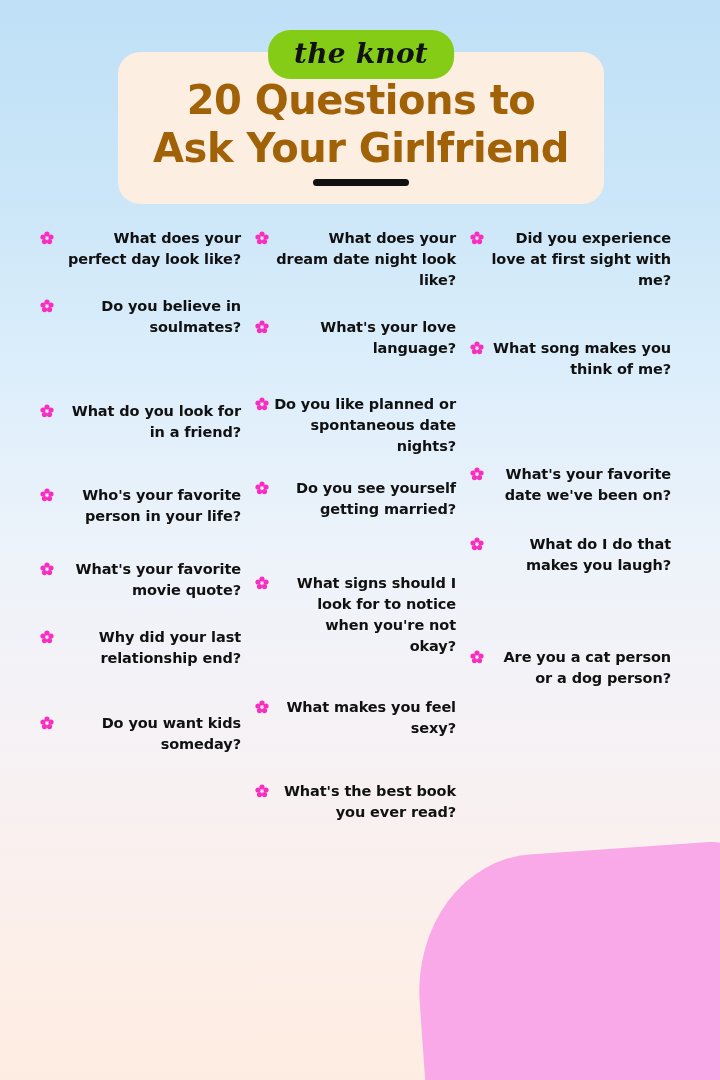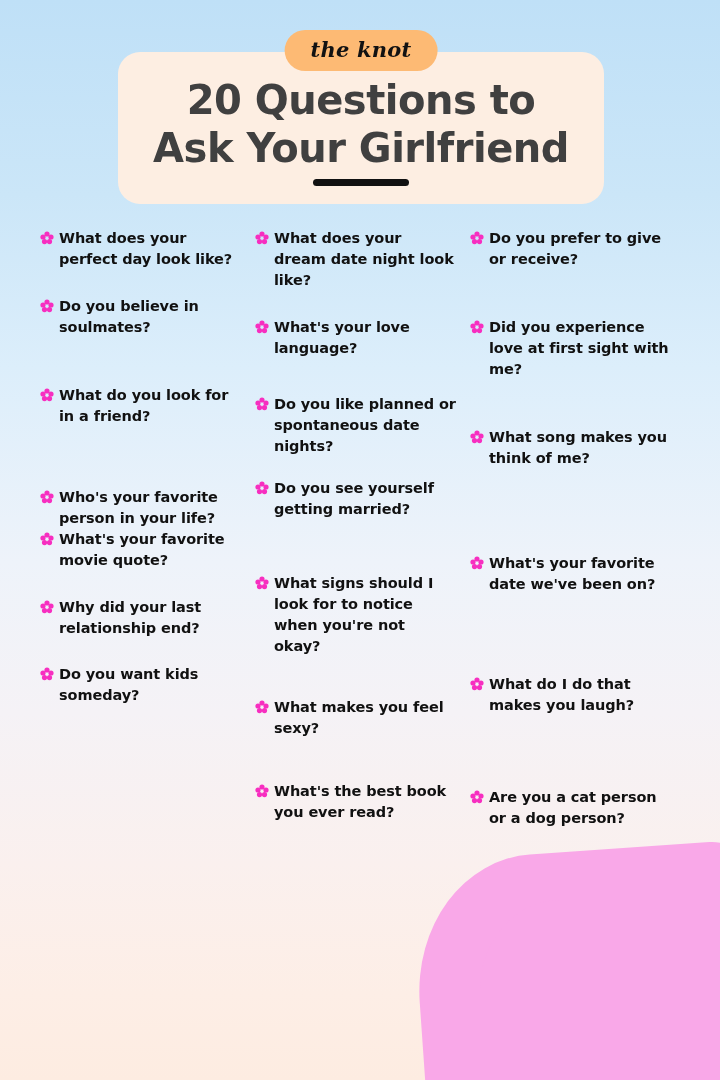--- a/index.html
+++ b/index.html
@@ -51,34 +51,34 @@
     background: #fdeee2;
     border-radius: 22px;
     box-sizing: border-box;
     padding-top: 24px;
   }
   .brand-pill {
     position: absolute;
     left: 50%;
     top: -22px;
     transform: translateX(-50%);
-    background: #fdba74;
+    background: #84cc16;
     border-radius: 22px;
     padding: 7px 26px 9px 26px;
     color: #121212;
     font-family: "DejaVu Serif", serif;
     font-style: italic;
     font-weight: bold;
-    font-size: 21px;
+    font-size: 28px;
     letter-spacing: 0.2px;
     white-space: nowrap;
   }
   .title {
     text-align: center;
-    color: #404040;
+    color: #a16207;
     font-family: "DejaVu Sans", sans-serif;
     font-weight: bold;
     font-size: 40px;
     line-height: 48px;
     letter-spacing: -0.5px;
     margin: 0;
     padding: 0 20px;
   }
   .title-rule {
     position: absolute;
@@ -102,20 +102,21 @@
   }
   .col {
     width: 215px;
     box-sizing: border-box;
     padding-right: 14px;
   }
   .q {
     display: flex;
     align-items: flex-start;
     margin-bottom: 0;
+    text-align: right;
   }
   .q-bullet {
     flex: 0 0 auto;
     width: 14px;
     height: 16px;
     margin-right: 5px;
     margin-top: 3px;
     position: relative;
   }
   .q-bullet svg { display: block; }
@@ -155,49 +156,49 @@
                 <circle cx="7" cy="3" r="2.6"></circle>
                 <circle cx="11" cy="6" r="2.6"></circle>
                 <circle cx="9.5" cy="10.6" r="2.6"></circle>
                 <circle cx="4.5" cy="10.6" r="2.6"></circle>
                 <circle cx="3" cy="6" r="2.6"></circle>
               </g>
             </svg>
           </span>
         <span class="q-text">What does your perfect day look like?</span>
       </div>
-      <div class="q" style="margin-bottom:47px">
+      <div class="q" style="margin-bottom:63px">
         <span class="q-bullet">
             <svg width="14" height="14" viewBox="0 0 14 14">
               <g fill="#f72ec0">
                 <circle cx="7" cy="3" r="2.6"></circle>
                 <circle cx="11" cy="6" r="2.6"></circle>
                 <circle cx="9.5" cy="10.6" r="2.6"></circle>
                 <circle cx="4.5" cy="10.6" r="2.6"></circle>
                 <circle cx="3" cy="6" r="2.6"></circle>
               </g>
             </svg>
           </span>
         <span class="q-text">Do you believe in soulmates?</span>
       </div>
-      <div class="q" style="margin-bottom:60px">
+      <div class="q" style="margin-bottom:42px">
         <span class="q-bullet">
             <svg width="14" height="14" viewBox="0 0 14 14">
               <g fill="#f72ec0">
                 <circle cx="7" cy="3" r="2.6"></circle>
                 <circle cx="11" cy="6" r="2.6"></circle>
                 <circle cx="9.5" cy="10.6" r="2.6"></circle>
                 <circle cx="4.5" cy="10.6" r="2.6"></circle>
                 <circle cx="3" cy="6" r="2.6"></circle>
               </g>
             </svg>
           </span>
         <span class="q-text">What do you look for in a friend?</span>
       </div>
-      <div class="q" style="">
+      <div class="q" style="margin-bottom:32px">
         <span class="q-bullet">
             <svg width="14" height="14" viewBox="0 0 14 14">
               <g fill="#f72ec0">
                 <circle cx="7" cy="3" r="2.6"></circle>
                 <circle cx="11" cy="6" r="2.6"></circle>
                 <circle cx="9.5" cy="10.6" r="2.6"></circle>
                 <circle cx="4.5" cy="10.6" r="2.6"></circle>
                 <circle cx="3" cy="6" r="2.6"></circle>
               </g>
             </svg>
@@ -211,21 +212,21 @@
                 <circle cx="7" cy="3" r="2.6"></circle>
                 <circle cx="11" cy="6" r="2.6"></circle>
                 <circle cx="9.5" cy="10.6" r="2.6"></circle>
                 <circle cx="4.5" cy="10.6" r="2.6"></circle>
                 <circle cx="3" cy="6" r="2.6"></circle>
               </g>
             </svg>
           </span>
         <span class="q-text">What's your favorite movie quote?</span>
       </div>
-      <div class="q" style="margin-bottom:25px">
+      <div class="q" style="margin-bottom:44px">
         <span class="q-bullet">
             <svg width="14" height="14" viewBox="0 0 14 14">
               <g fill="#f72ec0">
                 <circle cx="7" cy="3" r="2.6"></circle>
                 <circle cx="11" cy="6" r="2.6"></circle>
                 <circle cx="9.5" cy="10.6" r="2.6"></circle>
                 <circle cx="4.5" cy="10.6" r="2.6"></circle>
                 <circle cx="3" cy="6" r="2.6"></circle>
               </g>
             </svg>
@@ -355,51 +356,37 @@
             <svg width="14" height="14" viewBox="0 0 14 14">
               <g fill="#f72ec0">
                 <circle cx="7" cy="3" r="2.6"></circle>
                 <circle cx="11" cy="6" r="2.6"></circle>
                 <circle cx="9.5" cy="10.6" r="2.6"></circle>
                 <circle cx="4.5" cy="10.6" r="2.6"></circle>
                 <circle cx="3" cy="6" r="2.6"></circle>
               </g>
             </svg>
           </span>
-        <span class="q-text">Do you prefer to give or receive?</span>
-      </div>
-      <div class="q" style="margin-bottom:47px">
-        <span class="q-bullet">
-            <svg width="14" height="14" viewBox="0 0 14 14">
-              <g fill="#f72ec0">
-                <circle cx="7" cy="3" r="2.6"></circle>
-                <circle cx="11" cy="6" r="2.6"></circle>
-                <circle cx="9.5" cy="10.6" r="2.6"></circle>
-                <circle cx="4.5" cy="10.6" r="2.6"></circle>
-                <circle cx="3" cy="6" r="2.6"></circle>
-              </g>
-            </svg>
-          </span>
         <span class="q-text">Did you experience love at first sight with me?</span>
       </div>
       <div class="q" style="margin-bottom:84px">
         <span class="q-bullet">
             <svg width="14" height="14" viewBox="0 0 14 14">
               <g fill="#f72ec0">
                 <circle cx="7" cy="3" r="2.6"></circle>
                 <circle cx="11" cy="6" r="2.6"></circle>
                 <circle cx="9.5" cy="10.6" r="2.6"></circle>
                 <circle cx="4.5" cy="10.6" r="2.6"></circle>
                 <circle cx="3" cy="6" r="2.6"></circle>
               </g>
             </svg>
           </span>
         <span class="q-text">What song makes you think of me?</span>
       </div>
-      <div class="q" style="margin-bottom:79px">
+      <div class="q" style="margin-bottom:28px">
         <span class="q-bullet">
             <svg width="14" height="14" viewBox="0 0 14 14">
               <g fill="#f72ec0">
                 <circle cx="7" cy="3" r="2.6"></circle>
                 <circle cx="11" cy="6" r="2.6"></circle>
                 <circle cx="9.5" cy="10.6" r="2.6"></circle>
                 <circle cx="4.5" cy="10.6" r="2.6"></circle>
                 <circle cx="3" cy="6" r="2.6"></circle>
               </g>
             </svg>

